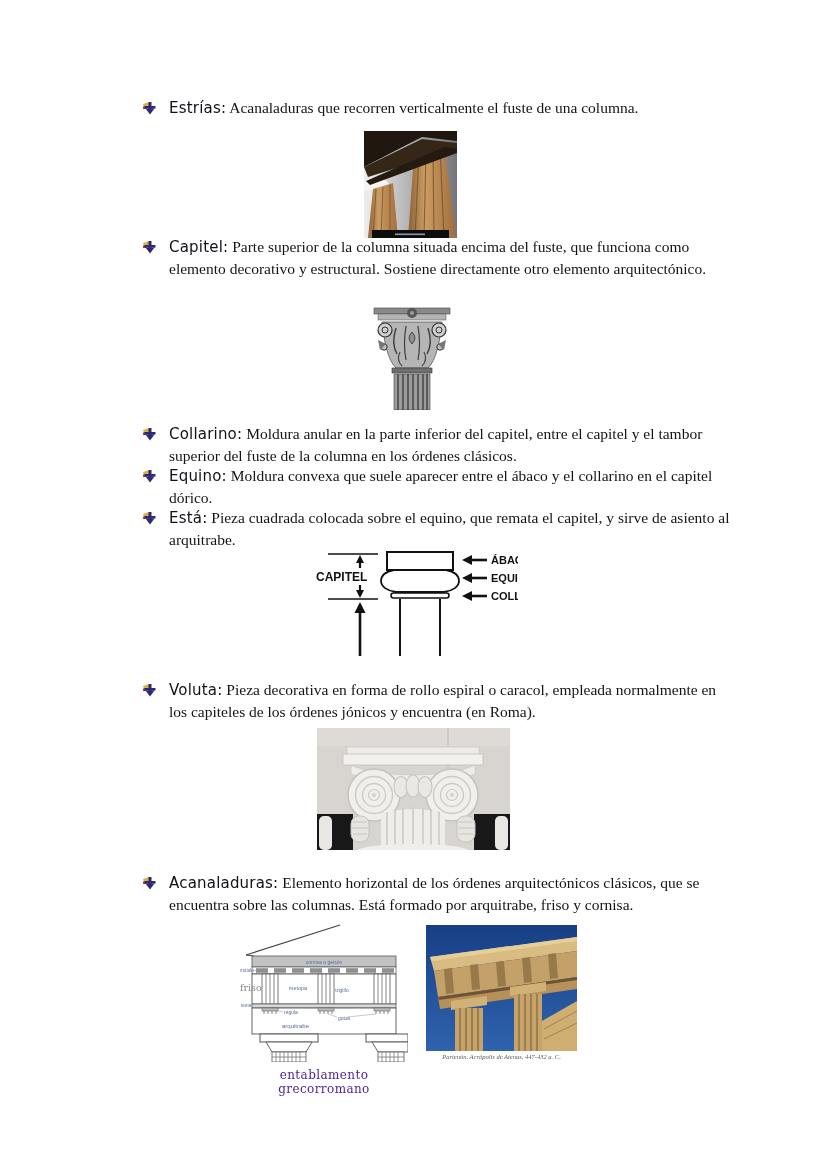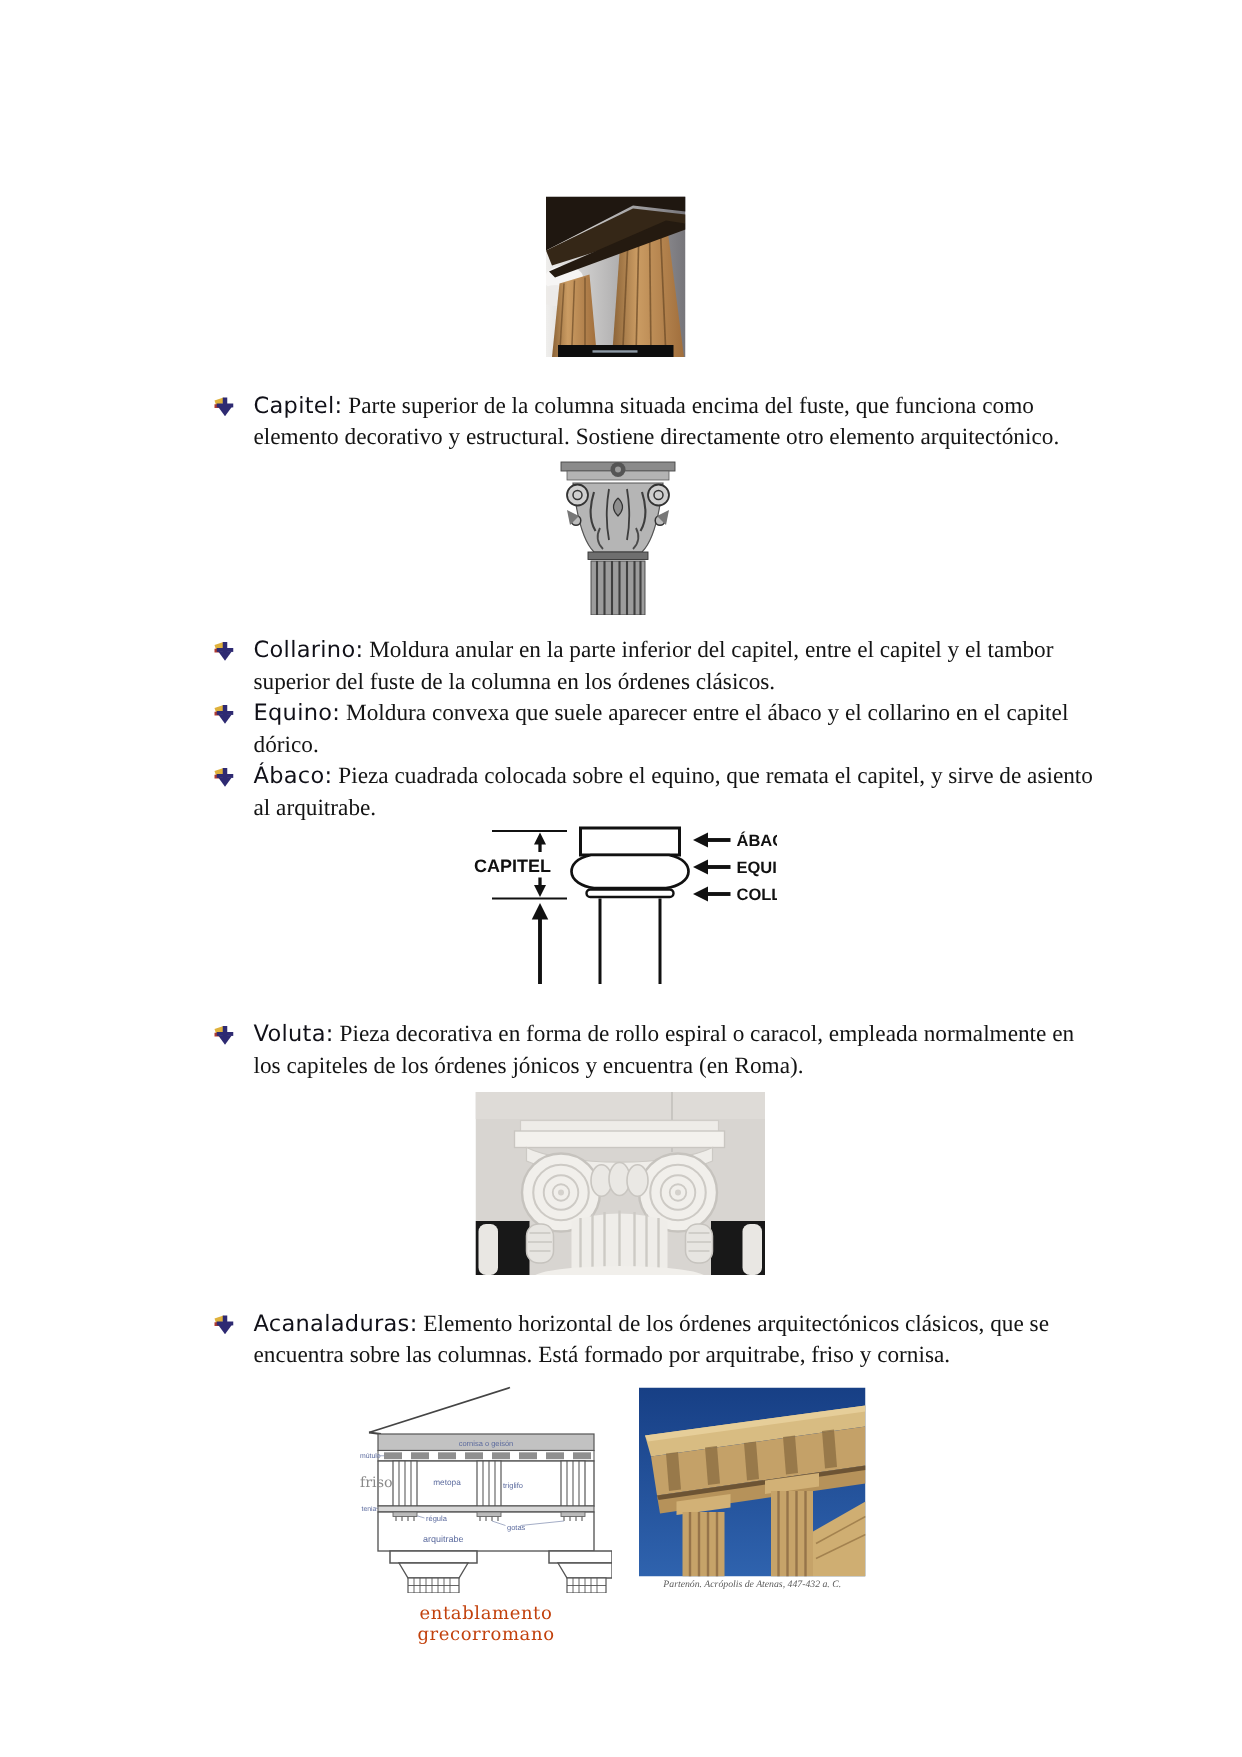--- a/index.html
+++ b/index.html
@@ -6,31 +6,42 @@
   .page{position:relative;width:828px;height:1171px;background:#ffffff;overflow:hidden;
         font-family:"Liberation Serif",serif;color:#141414;}
   .item{position:absolute;left:142px;width:588px;padding-left:27px;box-sizing:border-box;
         font-size:15.5px;line-height:21px;}
   .bullet{position:absolute;left:0;top:3px;width:16px;height:16px;}
   .term{font-family:"DejaVu Sans",sans-serif;font-size:15px;letter-spacing:.2px;color:#101018;}
   .desc{color:#141414;}
   .fig{position:absolute;}
   .fig svg{display:block;}
   .entab-caption{margin-top:6px;text-align:center;font-family:"DejaVu Serif",serif;
-        font-size:12px;letter-spacing:.4px;color:#c2410c;}
+        font-size:12px;letter-spacing:.4px;color:#4c1d95;}
   .parthenon-caption{margin-top:2px;text-align:center;font-style:italic;
         font-size:6.5px;color:#5a5a5a;}
   .dlabel{font-family:"Liberation Sans",sans-serif;font-weight:bold;fill:#111;}
   .blab{font-family:"Liberation Sans",sans-serif;fill:#5c6b9e;}
 </style>
 </head>
 <body>
 
 <div class="page">
 
+  <div class="item" style="top:97px">
+    <svg class="bullet" viewBox="0 0 16 16">
+      <polygon points="1,4 7,2 7,6 2,7" fill="#dfb13c"></polygon>
+      <rect x="1" y="6.5" width="3.5" height="2.5" fill="#b03a30"></rect>
+      <rect x="6.5" y="2" width="3" height="7" fill="#2e2a72"></rect>
+      <rect x="2.5" y="6" width="11" height="2.6" fill="#2e2a72"></rect>
+      <polygon points="3.5,8.4 12.5,8.4 8,14.5" fill="#2e2a72"></polygon>
+    </svg>
+    <span class="term">Estrías:</span>
+    <span class="desc">Acanaladuras que recorren verticalmente el fuste de una columna.</span>
+  </div>
 
   <div class="fig" style="left:364px;top:131px">
     <svg width="93" height="107" viewBox="0 0 93 107">
       <defs>
         <linearGradient id="sky1" x1="0" y1="0" x2="1" y2="0">
           <stop offset="0" stop-color="#efeeec"></stop>
             <stop offset="0.45" stop-color="#b9b8b8"></stop>
             <stop offset="1" stop-color="#76757a"></stop>
         </linearGradient>
         <linearGradient id="colg" x1="0" y1="0" x2="1" y2="0">
@@ -52,21 +63,21 @@
       <line x1="69" y1="18" x2="70" y2="107" stroke="#6e4c28" stroke-width="1.1" opacity="0.75"></line>
       <line x1="76" y1="16" x2="80" y2="107" stroke="#6e4c28" stroke-width="1.1" opacity="0.75"></line>
       <polygon points="0,0 93,0 93,10 58,6 0,36" fill="#1f1710"></polygon>
       <polygon points="0,36 58,8 93,12 93,18 4,46" fill="#352717"></polygon>
       <polygon points="2,50 80,16 93,18 93,22 6,54" fill="#241a10"></polygon>
       <rect x="8" y="99" width="77" height="8" fill="#0d0d0d"></rect>
       <rect x="31" y="102.5" width="30" height="1.6" fill="#8d99a5"></rect>
     </svg>
   </div>
 
-  <div class="item" style="top:260px">
+  <div class="item" style="top:236px">
     <svg class="bullet" viewBox="0 0 16 16">
       <polygon points="1,4 7,2 7,6 2,7" fill="#dfb13c"></polygon>
       <rect x="1" y="6.5" width="3.5" height="2.5" fill="#b03a30"></rect>
       <rect x="6.5" y="2" width="3" height="7" fill="#2e2a72"></rect>
       <rect x="2.5" y="6" width="11" height="2.6" fill="#2e2a72"></rect>
       <polygon points="3.5,8.4 12.5,8.4 8,14.5" fill="#2e2a72"></polygon>
     </svg>
     <span class="term">Capitel:</span>
     <span class="desc">Parte superior de la columna situada encima del fuste, que funciona como elemento decorativo y estructural. Sostiene directamente otro elemento arquitectónico.</span>
   </div>
@@ -131,21 +142,21 @@
   </div>
 
   <div class="item" style="top:507px">
     <svg class="bullet" viewBox="0 0 16 16">
       <polygon points="1,4 7,2 7,6 2,7" fill="#dfb13c"></polygon>
       <rect x="1" y="6.5" width="3.5" height="2.5" fill="#b03a30"></rect>
       <rect x="6.5" y="2" width="3" height="7" fill="#2e2a72"></rect>
       <rect x="2.5" y="6" width="11" height="2.6" fill="#2e2a72"></rect>
       <polygon points="3.5,8.4 12.5,8.4 8,14.5" fill="#2e2a72"></polygon>
     </svg>
-    <span class="term">Ábaco:</span>
+    <span class="term">Está:</span>
     <span class="desc">Pieza cuadrada colocada sobre el equino, que remata el capitel, y sirve de asiento al arquitrabe.</span>
   </div>
 
   <div class="fig" style="left:314px;top:546px">
     <svg width="204" height="110" viewBox="0 0 204 110">
       <rect x="0" y="0" width="204" height="110" fill="#ffffff"></rect>
 
       <rect x="73" y="6" width="66" height="18" fill="#fff" stroke="#111" stroke-width="2"></rect>
       <path d="M80,24 L132,24 C142,26 145,31 145,35 C145,41 138,45 130,46 L82,46 C74,45 67,41 67,35 C67,31 70,26 80,24 Z" fill="#fff" stroke="#111" stroke-width="1.8"></path>
       <rect x="77" y="47" width="58" height="5" rx="2.5" fill="#fff" stroke="#111" stroke-width="1.6"></rect>

